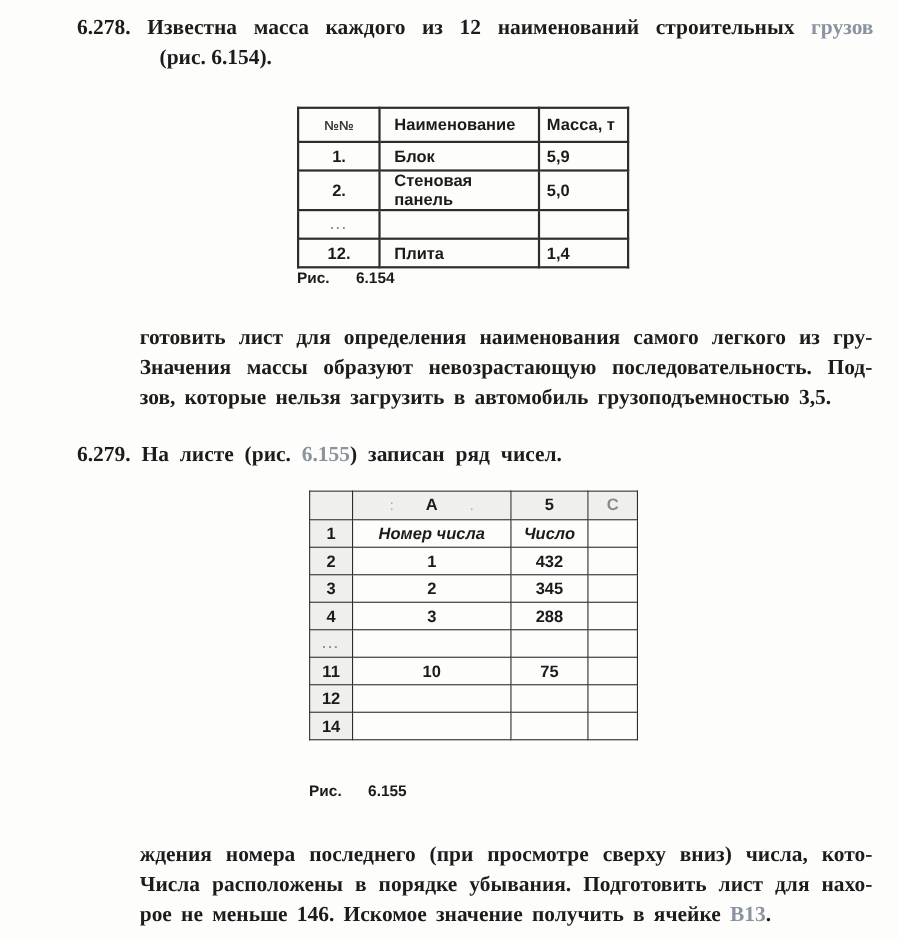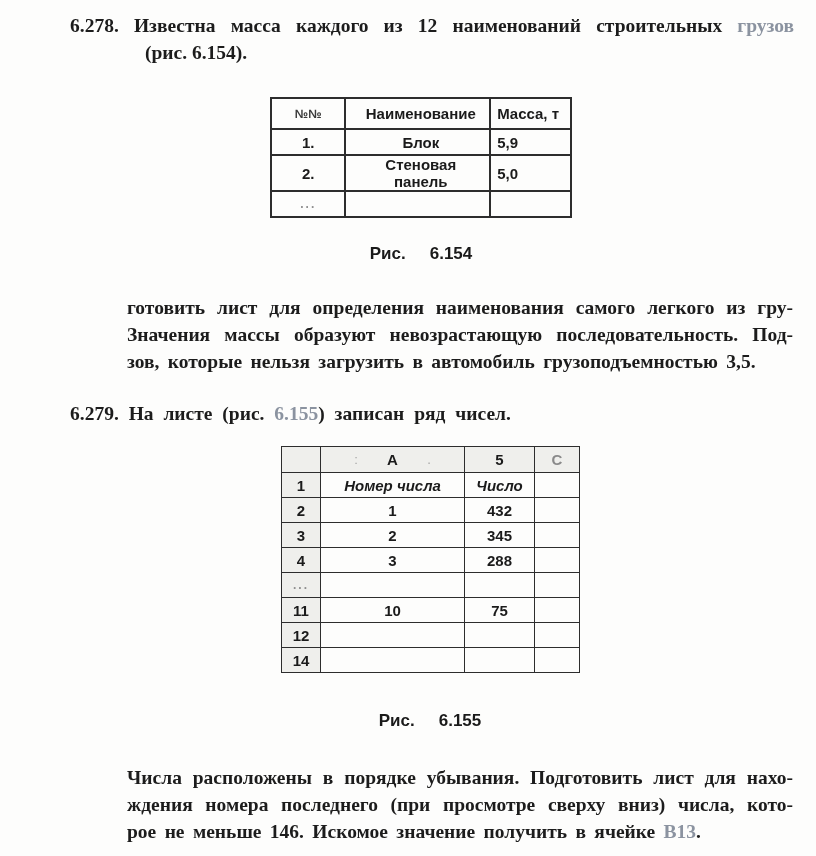--- a/index.html
+++ b/index.html
@@ -24,24 +24,23 @@
     white-space: normal;
   }
   .just { text-align: justify; text-align-last: justify; }
   .gray { color: #8b93a0; }
   .pnum { font-weight: 700; }
   .indent { margin-left: 75px; }
 
   
   .caption {
     position: absolute;
-    text-align: center;
     font-family: "Liberation Sans", sans-serif;
     font-weight: 700;
-    font-size: 17px;
+    font-size: 14px;
     color: #1a1a1a;
   }
   .caption .capnum { margin-left: 24px; }
 
   
   table { border-collapse: collapse; table-layout: fixed; }
   .t154 {
     position: absolute;
     left: 270px; top: 97px;
     width: 302px;
@@ -52,21 +51,21 @@
   }
   .t154 th, .t154 td {
     border: 2px solid #2d2d2d;
     padding: 0 6px;
     vertical-align: middle;
     overflow: hidden;
   }
   .t154 th { height: 31px; font-weight: 700; text-align: center; }
   .t154 td { height: 26px; }
   .t154 .c-num  { width: 70px;  text-align: center; }
-  .t154 .c-name { width: 136px; text-align: center; padding-left: 12px; }
+  .t154 .c-name { width: 136px; text-align: left; padding-left: 12px; }
   .t154 .c-mass { width: 76px;  text-align: left; }
   .t154 th.c-num { font-size: 12px; color: #3a3a3a; }
   .dots { color: #8f8f8f; font-size: 12px; letter-spacing: 2px; font-weight: 700; }
 
   
   .sheet {
     position: absolute;
     left: 281px; top: 446px;
     width: 298px;
     font-family: "Liberation Sans", sans-serif;
@@ -119,20 +118,25 @@
     </tr>
     <tr>
       <td class="c-num">2.</td>
       <td class="c-name">Стеновая панель</td>
       <td class="c-mass">5,0</td>
     </tr>
     <tr>
       <td class="c-num dots">...</td>
       <td class="c-name"></td>
       <td class="c-mass"></td>
+    </tr>
+    <tr>
+      <td class="c-num">12.</td>
+      <td class="c-name">Плита</td>
+      <td class="c-mass">1,4</td>
     </tr>
   </tbody>
     </table>
 
   <div class="caption" style="left:270px; top:244px; width:302px;"><span>Рис.</span><span class="capnum">6.154</span></div>
 
   <div class="textblock" style="left:127px; top:294px; width:666px;">
     <div class="tline just">готовить лист для определения наименования самого легкого из гру-</div>
     <div class="tline just">Значения массы образуют невозрастающую последовательность. Под-</div>
     <div class="tline ws3">зов, которые нельзя загрузить в автомобиль грузоподъемностью 3,5.</div>
@@ -203,18 +207,18 @@
       <td class="c-a"></td>
       <td class="c-b"></td>
       <td class="c-c"></td>
     </tr>
   </tbody>
     </table>
 
   <div class="caption" style="left:281px; top:711px; width:298px;"><span>Рис.</span><span class="capnum">6.155</span></div>
 
   <div class="textblock" style="left:127px; top:764px; width:666px;">
+    <div class="tline just">ждения номера последнего (при просмотре сверху вниз) числа, кото-</div>
     <div class="tline just">Числа расположены в порядке убывания. Подготовить лист для нахо-</div>
-    <div class="tline just">ждения номера последнего (при просмотре сверху вниз) числа, кото-</div>
     <div class="tline ws3"><span>рое не меньше 146. Искомое значение получить в ячейке</span> <span class="gray">B13</span><span>.</span></div>
   </div>
 
 </div>
 
 </body></html>

